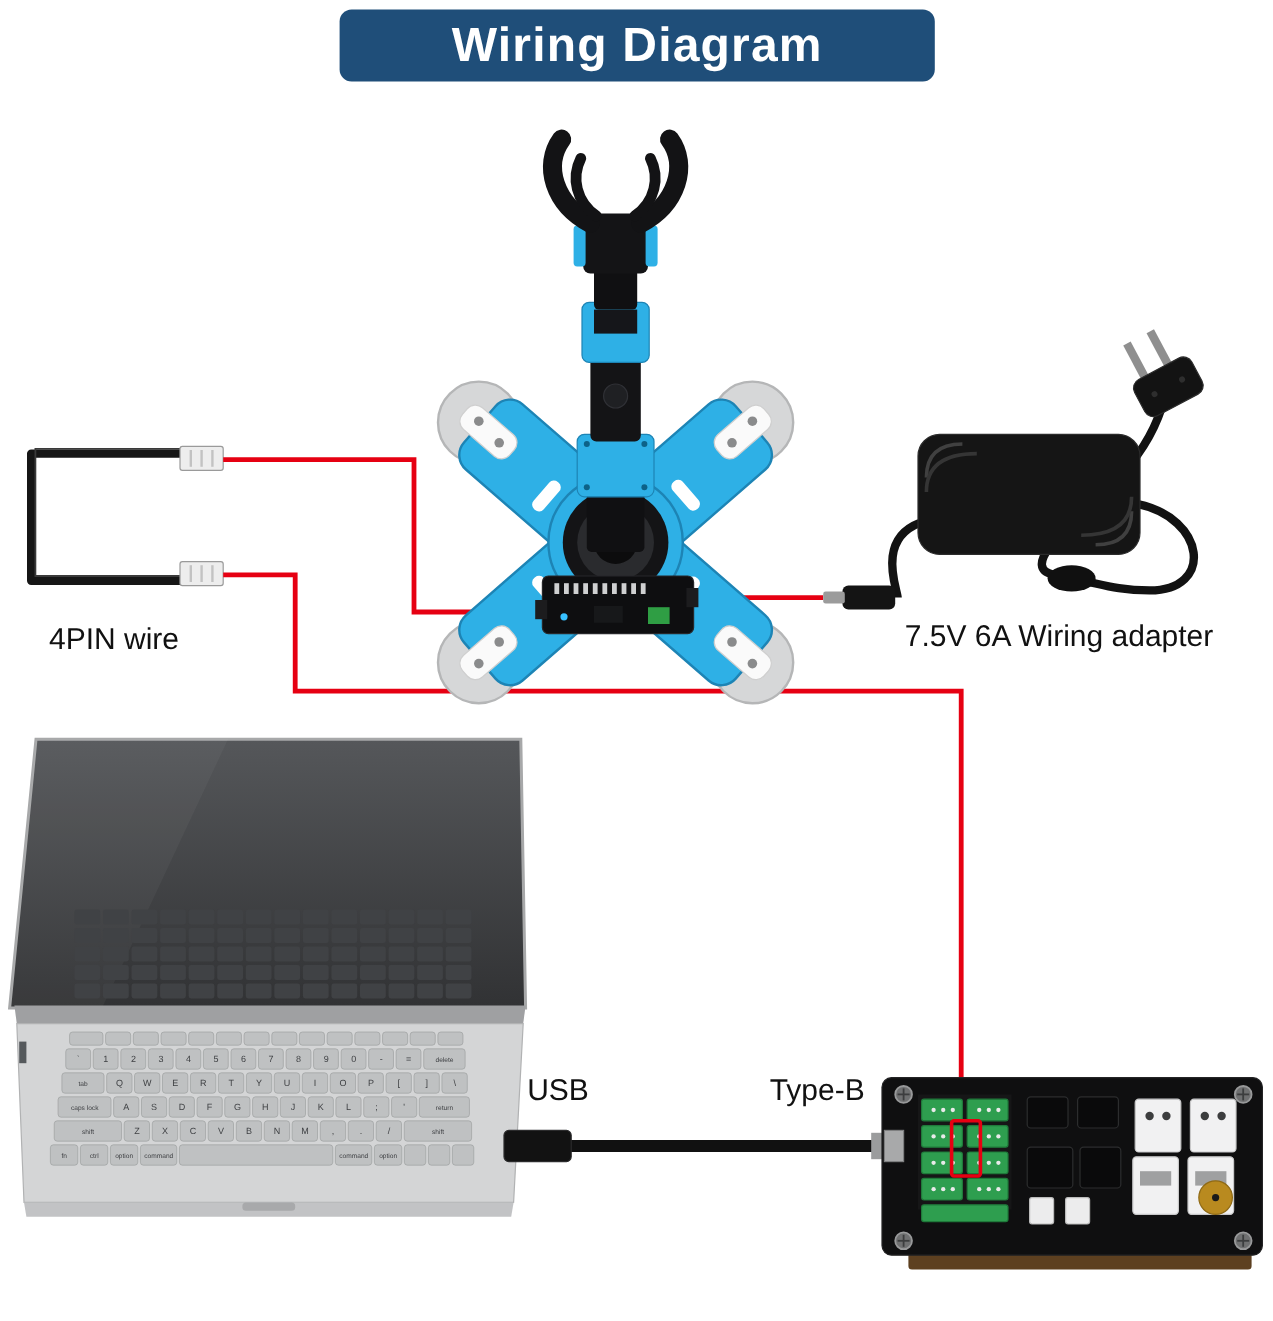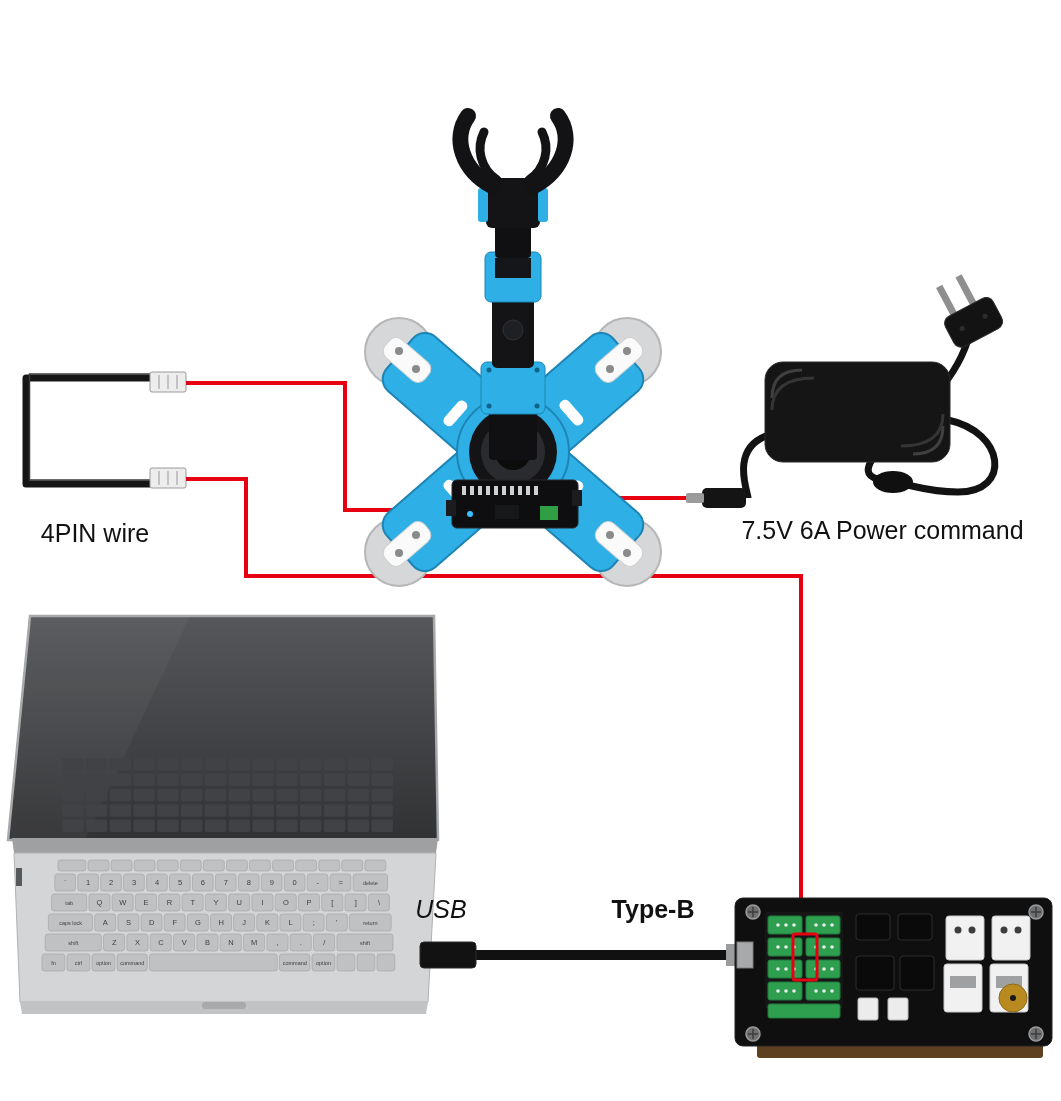--- a/index.html
+++ b/index.html
@@ -4,22 +4,22 @@
 <style>
   html,body{margin:0;padding:0;background:#ffffff;}
   #stage{position:relative;width:1061px;height:1101px;background:#ffffff;overflow:hidden;
          font-family:"Liberation Sans",sans-serif;}
   #banner{position:absolute;left:283px;top:8px;width:496px;height:60px;background:#1f4e79;
           border-radius:10px;display:flex;align-items:center;justify-content:center;}
   #banner span{color:#ffffff;font-size:40px;font-weight:bold;letter-spacing:1px;}
   .lbl{position:absolute;color:#111111;font-size:25px;text-align:center;}
   #lbl-4pin{left:10px;top:519px;width:170px;}
   #lbl-power{left:740px;top:516px;width:285px;}
-  #lbl-usb{left:406px;top:895px;width:70px;font-style:italic;}
-  #lbl-typeb{left:608px;top:895px;width:90px;font-weight:bold;}
+  #lbl-usb{left:430px;top:895px;width:70px;}
+  #lbl-typeb{left:636px;top:895px;width:90px;}
   svg{position:absolute;left:0;top:0;}
 </style>
 </head>
 <body>
 
 <div id="stage">
 
 <svg width="1061" height="1101" viewBox="0 0 1061 1101">
   <defs>
     <linearGradient id="scrGrad" x1="0" y1="0" x2="0" y2="1">
@@ -467,18 +467,21 @@
             <line x1="1036" y1="907" x2="1036" y2="917"></line>
         <line x1="748" y1="1034" x2="758" y2="1034"></line>
             <line x1="753" y1="1029" x2="753" y2="1039"></line>
         <line x1="1031" y1="1034" x2="1041" y2="1034"></line>
             <line x1="1036" y1="1029" x2="1036" y2="1039"></line>
       </g>
     </g>
   </g>
 </svg>
 
+<div id="banner">
+  <span>Wiring Diagram</span>
+</div>
 <div id="lbl-4pin" class="lbl">4PIN wire</div>
-<div id="lbl-power" class="lbl">7.5V 6A Power command</div>
+<div id="lbl-power" class="lbl">7.5V 6A Wiring adapter</div>
 <div id="lbl-usb" class="lbl">USB</div>
 <div id="lbl-typeb" class="lbl">Type-B</div>
 
 </div>
 
 </body></html>

